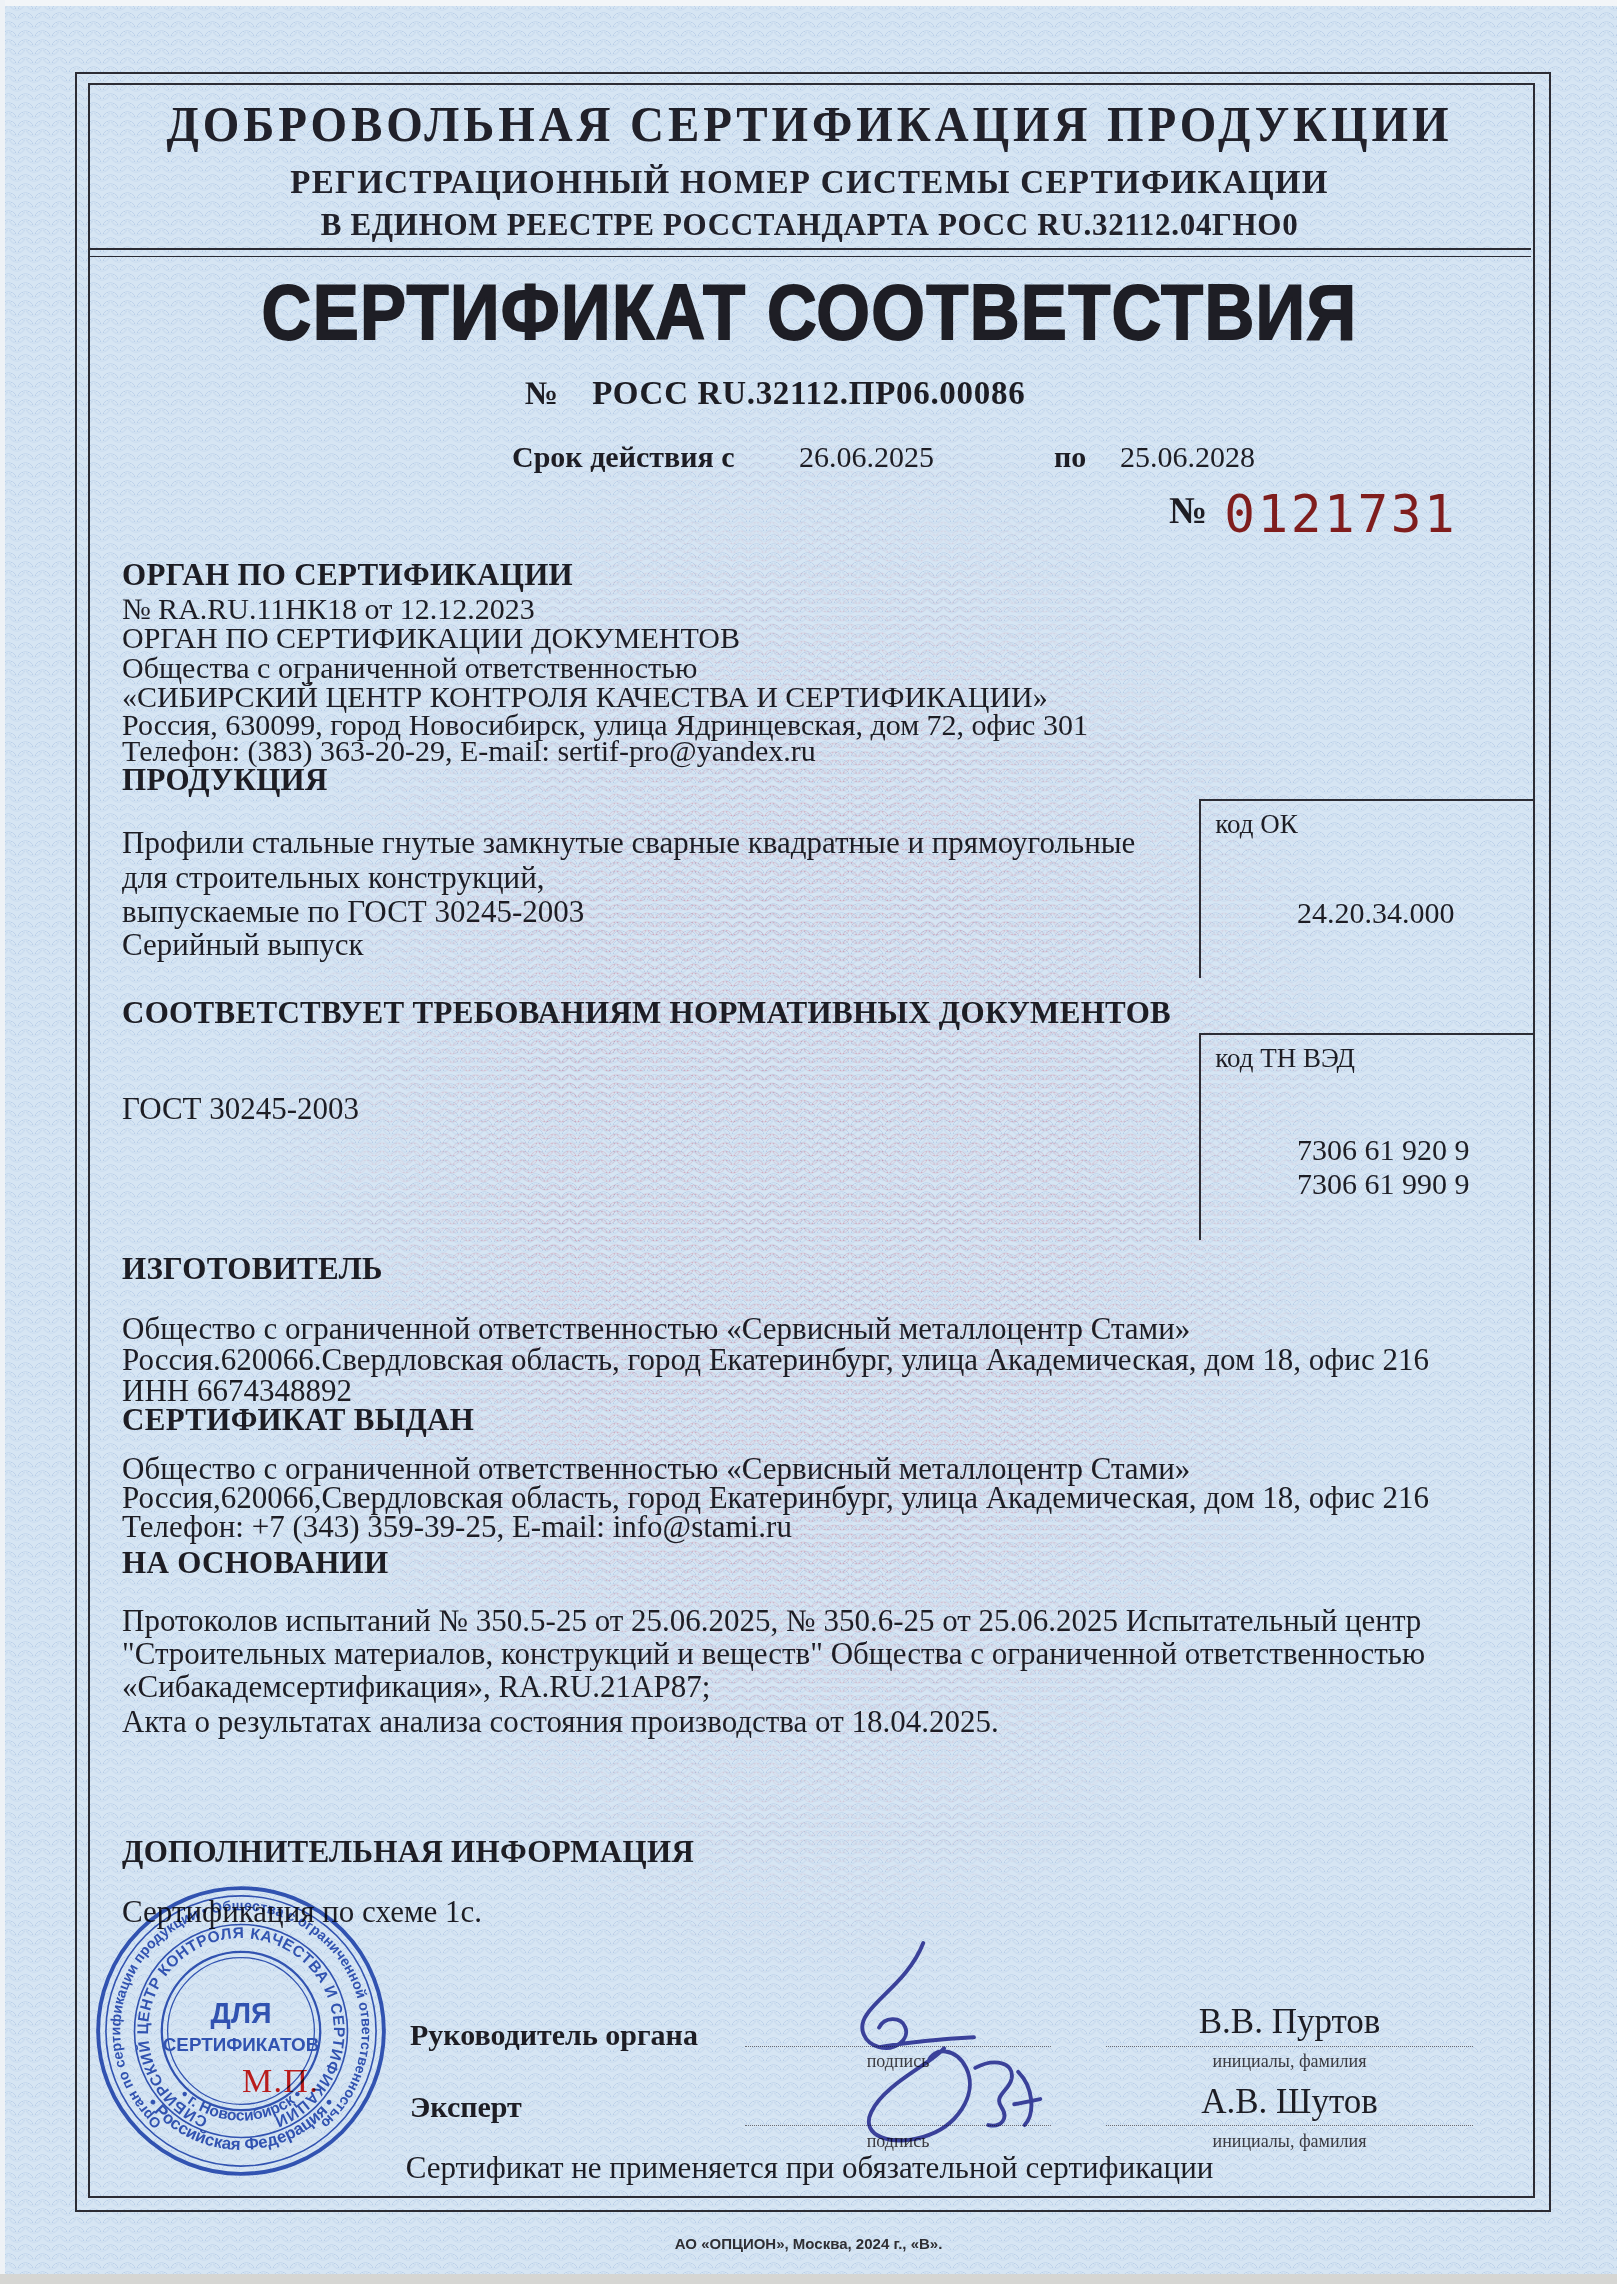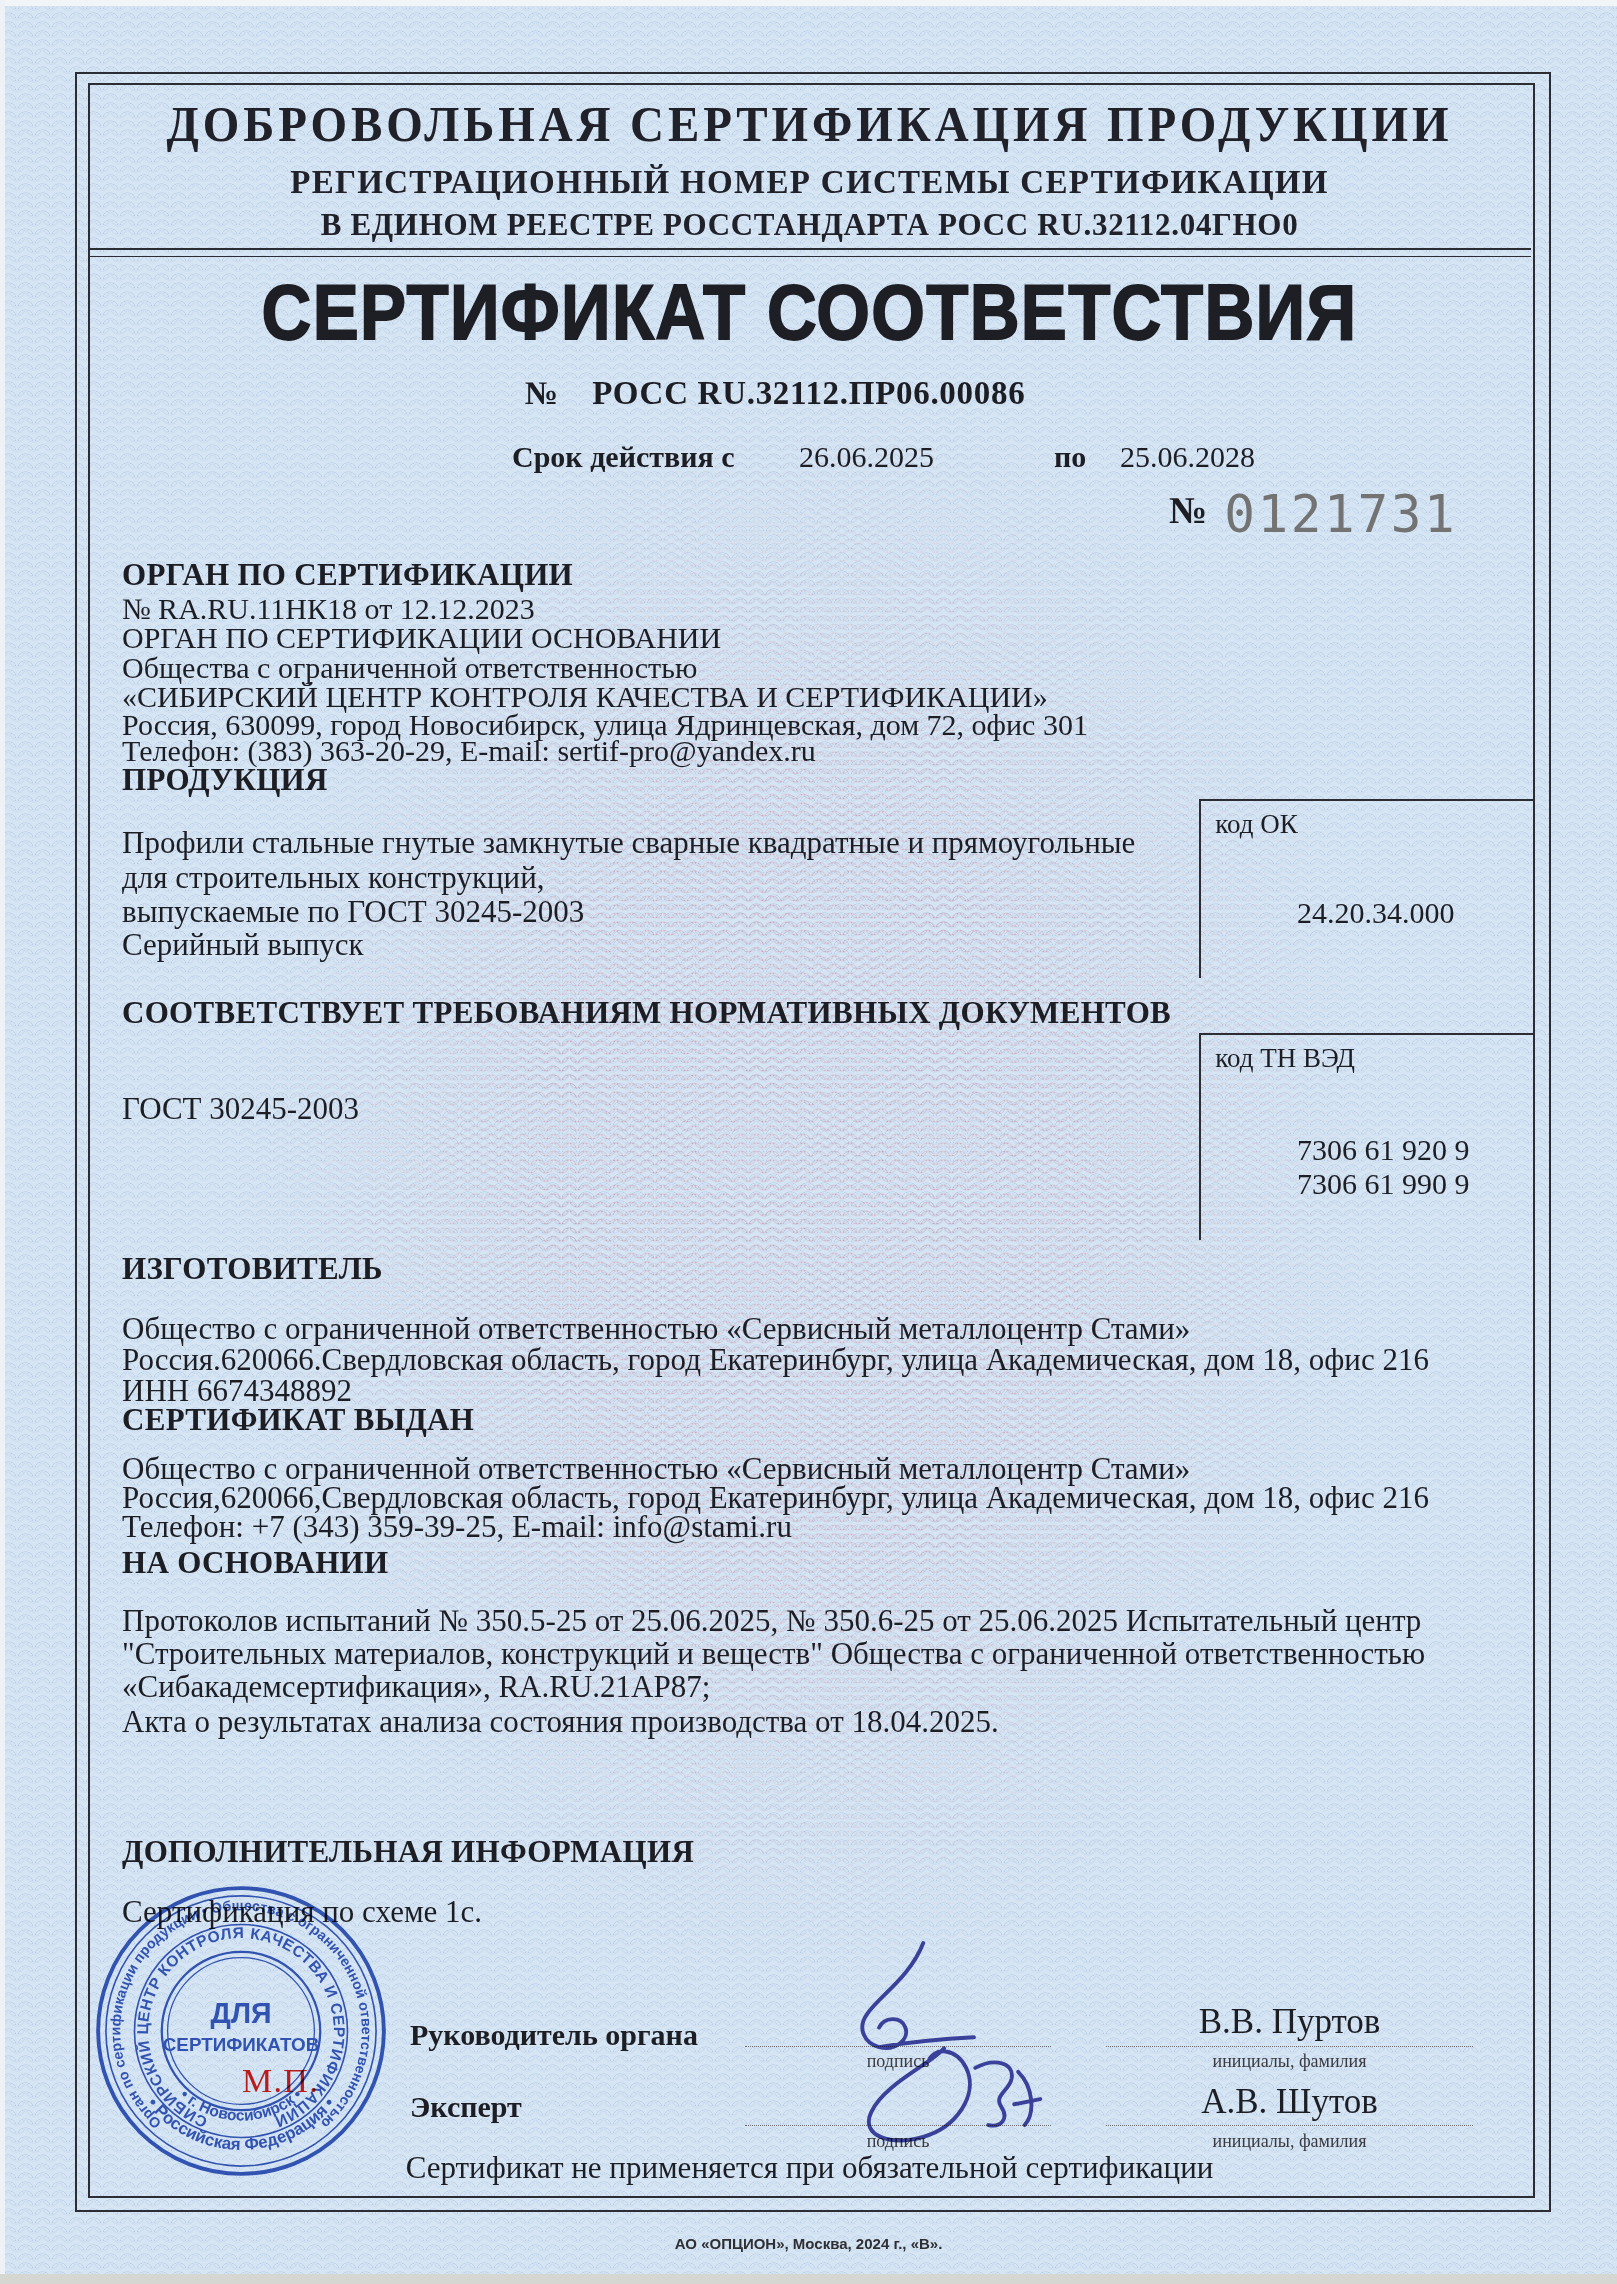--- a/index.html
+++ b/index.html
@@ -52,21 +52,21 @@
 
   .validity { position:absolute; top:440px; left:0; width:100%; font-size:30px; white-space:nowrap; }
   .validity .lbl  { position:absolute; left:512px; font-weight:bold; }
   .validity .from { position:absolute; left:799px; }
   .validity .po   { position:absolute; left:1054px; font-weight:bold; }
   .validity .to   { position:absolute; left:1120px; }
 
   .blankno { position:absolute; top:485px; left:1169px; white-space:nowrap; }
   .blankno .nsign { font-size:38px; font-weight:bold; color:#1d1d24; vertical-align:9px; }
   .blankno .digits { font-family:"DejaVu Sans Mono","Liberation Mono",monospace;
-    font-size:51px; letter-spacing:2.6px; color:#737373; margin-left:17px; }
+    font-size:51px; letter-spacing:2.6px; color:#7f1d1d; margin-left:17px; }
 
   .sh { position:absolute; left:122px; font-size:31px; font-weight:bold; white-space:nowrap; letter-spacing:0.3px; }
   .tl { position:absolute; left:122px; font-size:31px; white-space:nowrap; }
 
   .code-box { position:absolute; left:1199px; width:333px; border-top:2px solid #2c2c34; border-left:2px solid #2c2c34; }
   .code-box .cb-label { position:absolute; left:14.3px; top:7.8px; font-size:27px; white-space:nowrap; }
   .code-box .cb-val { position:absolute; left:96px; font-size:30px; white-space:nowrap; }
 
   .sig-label { position:absolute; left:410px; font-size:30px; font-weight:bold; white-space:nowrap; }
   .sig-line { position:absolute; border-top:1.3px dotted #6b6b72; }
@@ -112,21 +112,21 @@
     <span class="po">по</span>
     <span class="to">25.06.2028</span>
   </div>
 
   <div class="blankno">
     <span class="nsign">№</span><span class="digits">0121731</span>
   </div>
 
   <div class="sh" style="top:557px;">ОРГАН ПО СЕРТИФИКАЦИИ</div>
   <div class="tl" style="top:592px; font-size:30px;">№ RA.RU.11НК18  от 12.12.2023</div>
-  <div class="tl" style="top:621px; font-size:30px;">ОРГАН ПО СЕРТИФИКАЦИИ ОСНОВАНИИ</div>
+  <div class="tl" style="top:621px; font-size:30px;">ОРГАН ПО СЕРТИФИКАЦИИ ДОКУМЕНТОВ</div>
   <div class="tl" style="top:680px; font-size:30px;">«СИБИРСКИЙ ЦЕНТР КОНТРОЛЯ КАЧЕСТВА И СЕРТИФИКАЦИИ»</div>
   <div class="tl" style="top:651px; font-size:30px;">Общества с ограниченной ответственностью</div>
   <div class="tl" style="top:708px; font-size:30px;">Россия, 630099, город Новосибирск, улица Ядринцевская, дом 72, офис 301</div>
   <div class="tl" style="top:734px; font-size:30px;">Телефон:  (383) 363-20-29, E-mail: sertif-pro@yandex.ru</div>
 
   <div class="sh" style="top:762px;">ПРОДУКЦИЯ</div>
   <div class="tl" style="top:825px;">Профили стальные гнутые замкнутые сварные квадратные и прямоугольные</div>
   <div class="tl" style="top:860px;">для строительных конструкций,</div>
   <div class="tl" style="top:894px;">выпускаемые по  ГОСТ 30245-2003</div>
   <div class="tl" style="top:927px;">Серийный выпуск</div>

